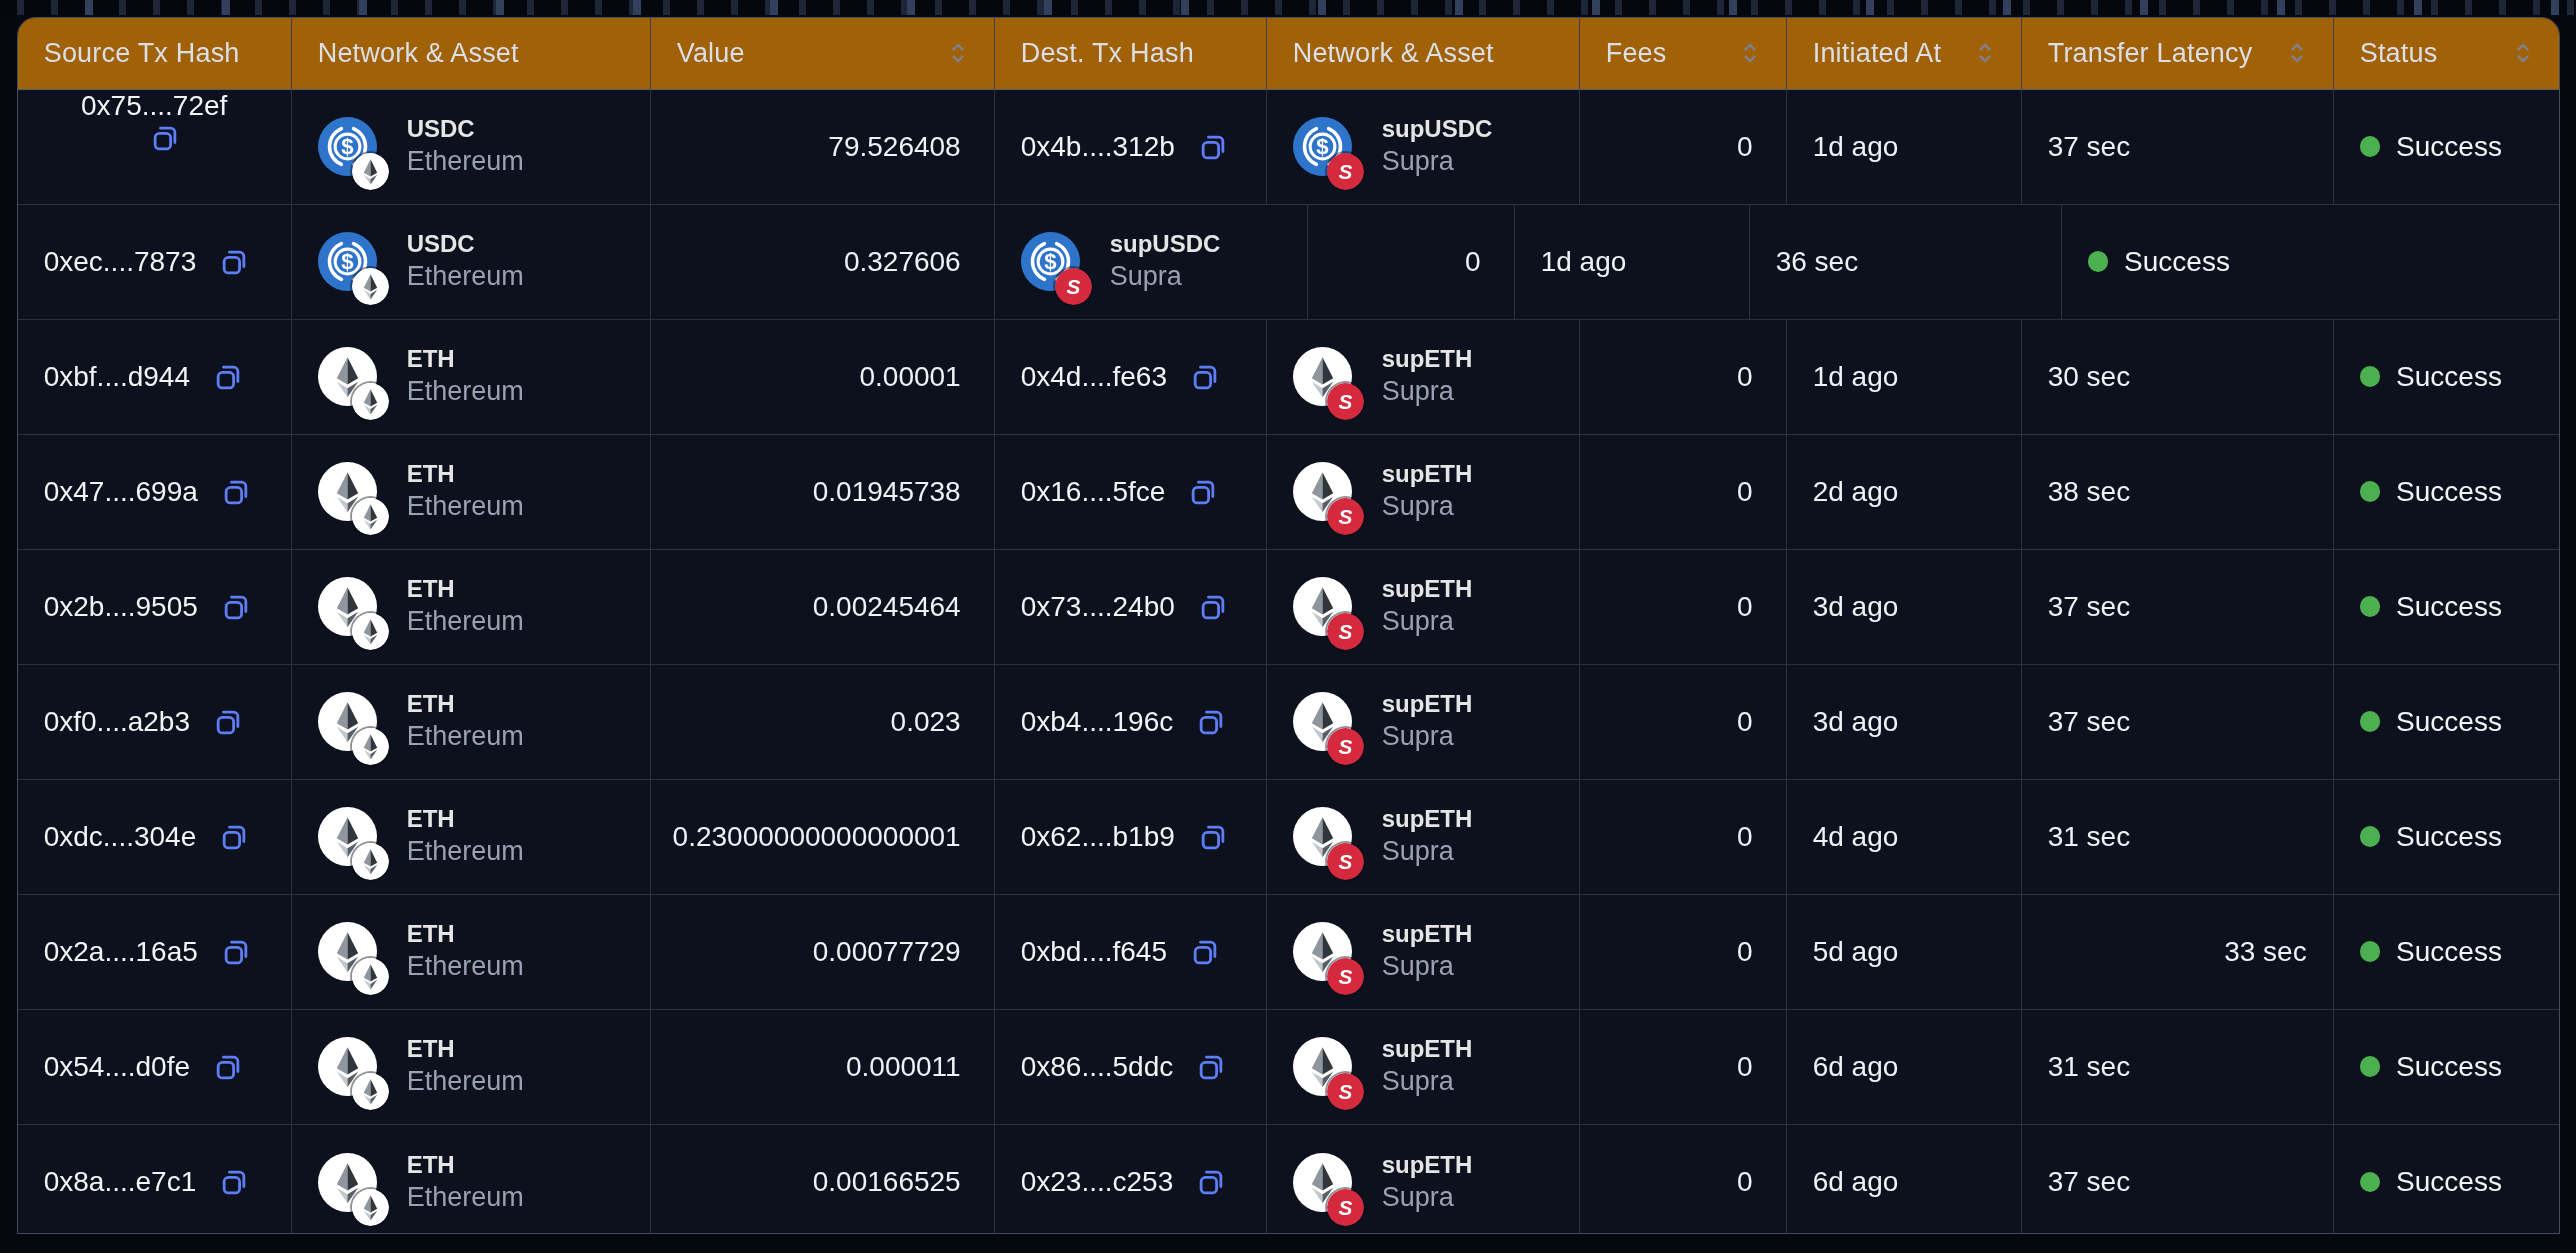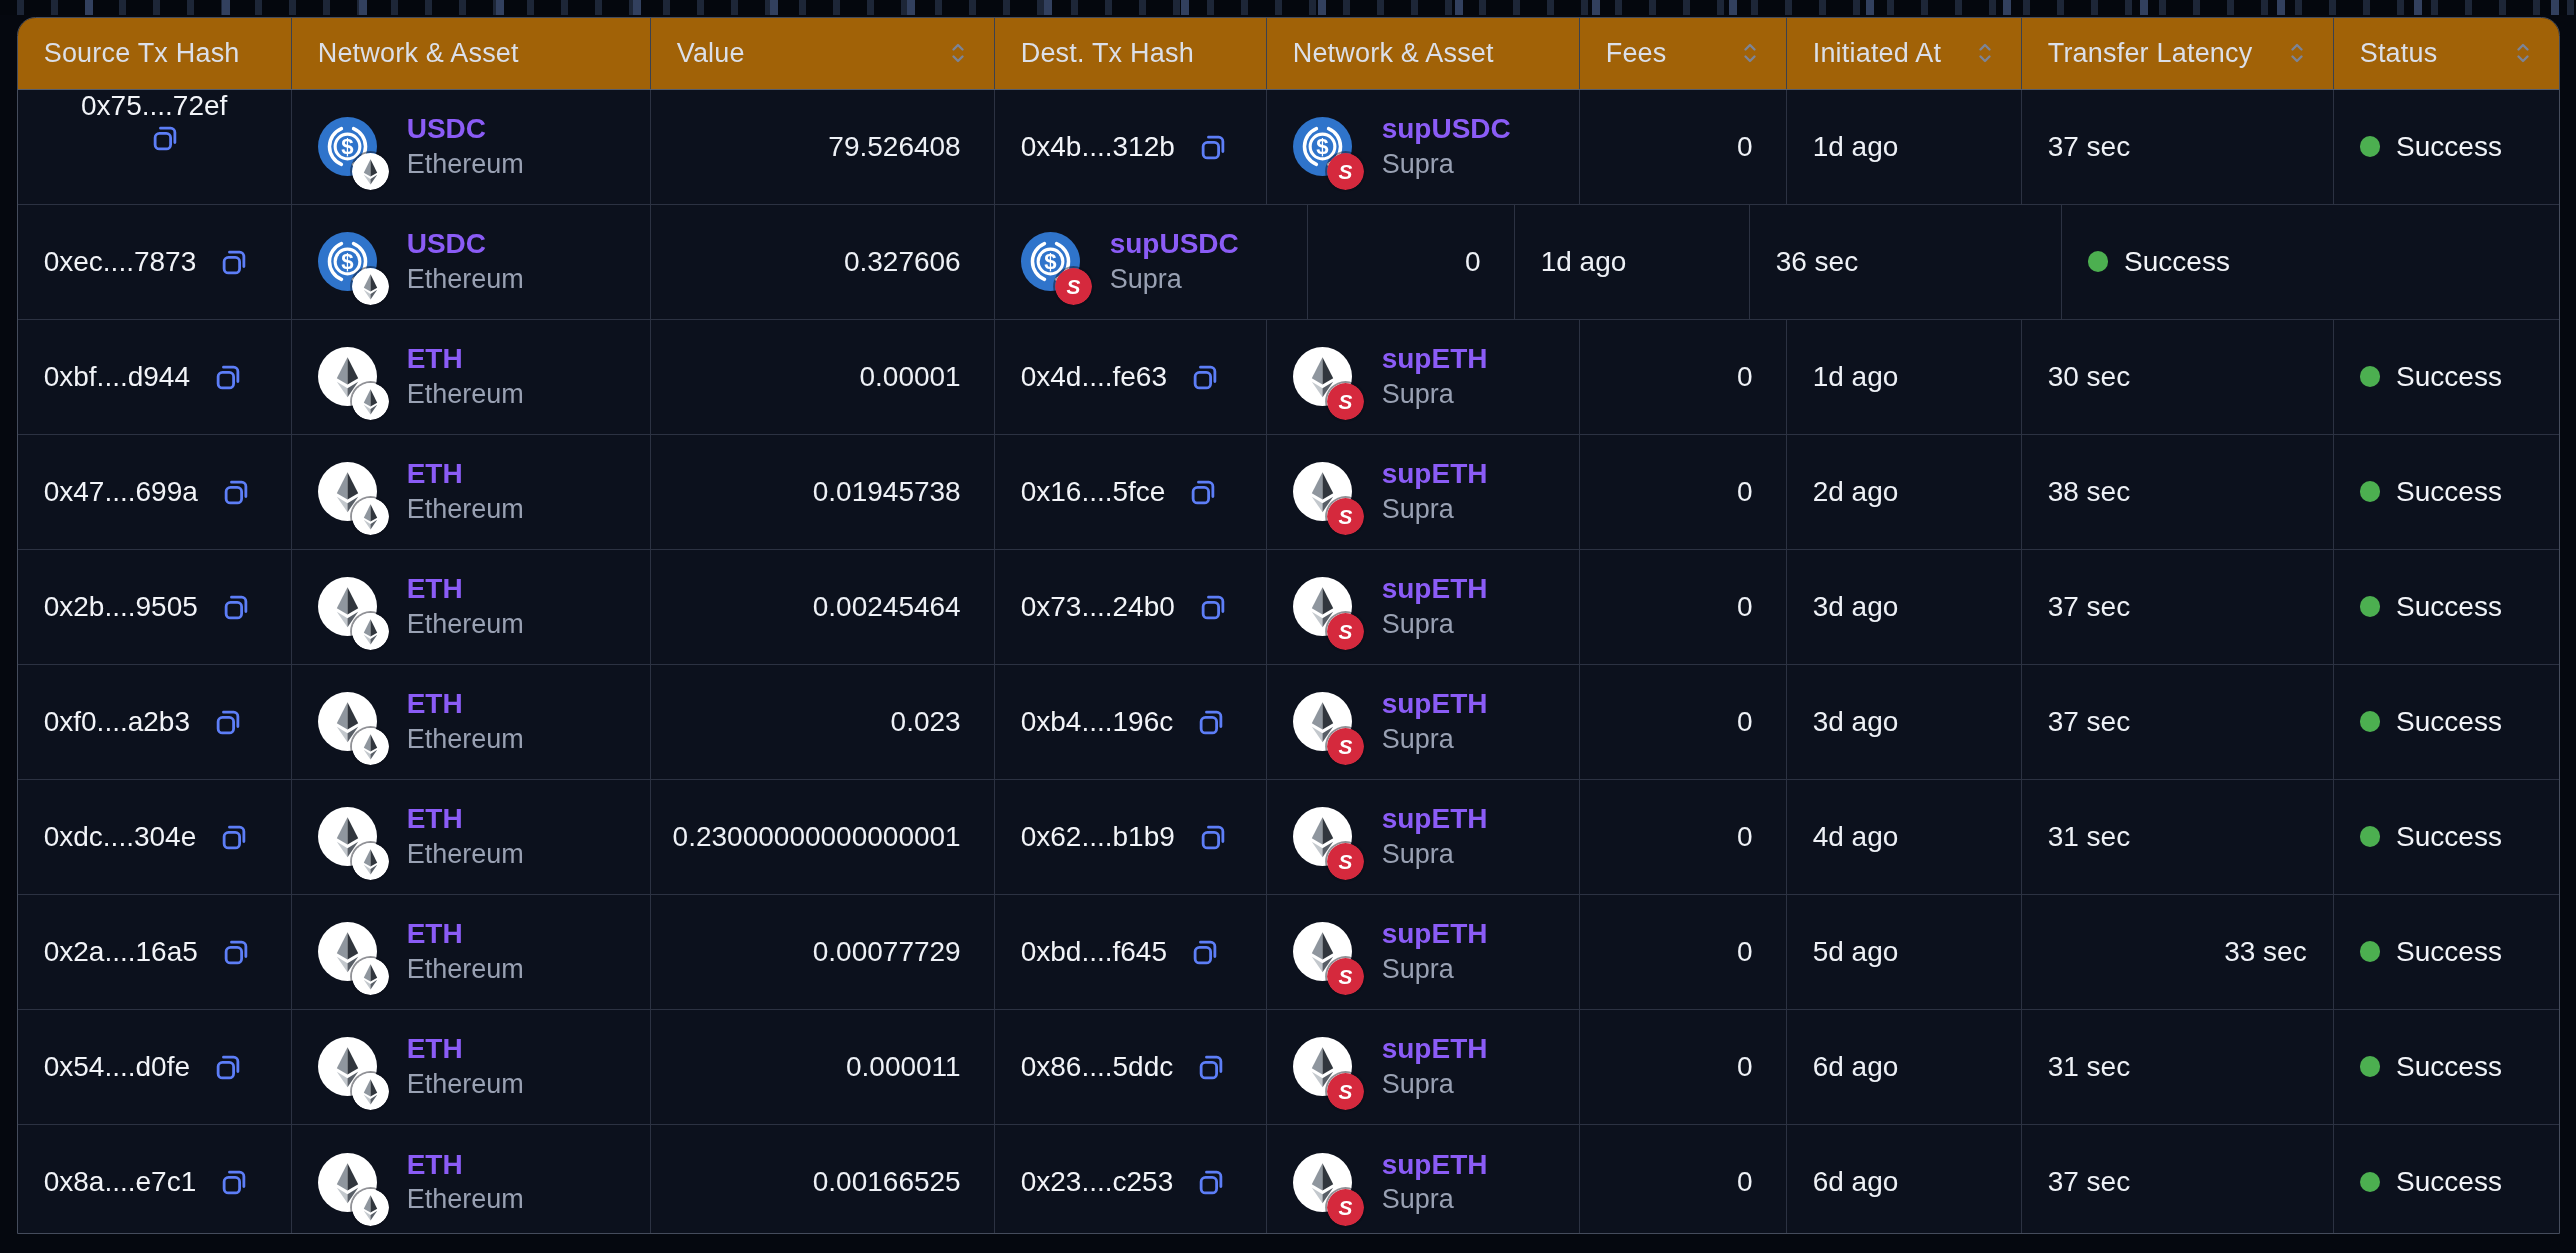--- a/index.html
+++ b/index.html
@@ -58,21 +58,21 @@
     display:flex;align-items:center;cursor:pointer;
   }
   .coin-wrap{position:relative;width:59px;height:59px;margin-right:30px;flex:none;}
   .coin-main{display:block;}
   .badge{
     position:absolute;right:-12px;bottom:-14px;width:37px;height:37px;
     border-radius:50%;
     box-shadow:0 0 0 1.9px rgba(10,14,24,0.45);
   }
   .asset-text{display:flex;flex-direction:column;gap:4.6px;}
-  .asset-name{font-weight:700;font-size:28px;color:#8b5cf6;line-height:1.1;}
+  .asset-name{font-weight:700;font-size:24px;color:#e5e5e5;line-height:1.1;}
   .asset-net{font-size:27px;color:#99a1b3;line-height:1.1;}
   .status-dot{width:20.4px;height:20.4px;border-radius:50%;background:#4caf50;margin-right:16px;flex:none;}
   .status-label{color:#f2f4f8;}
 </style>
 </head>
 <body>
 
 <div class="tick-strip"></div>
 
 <div class="table">

